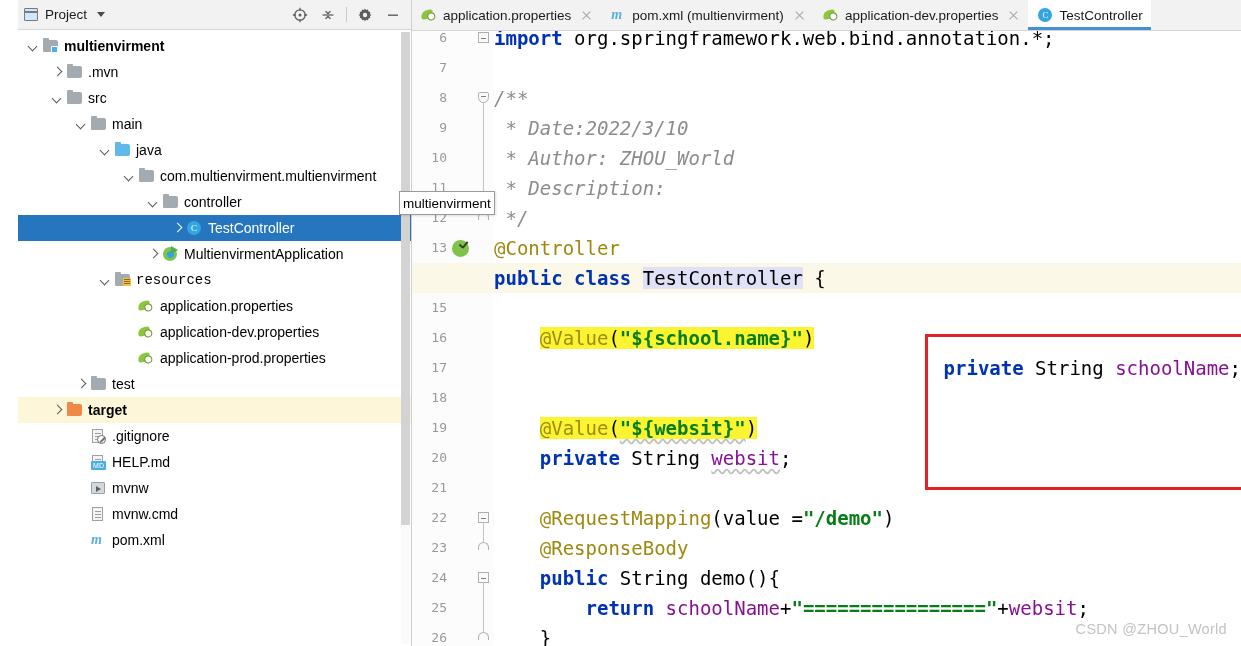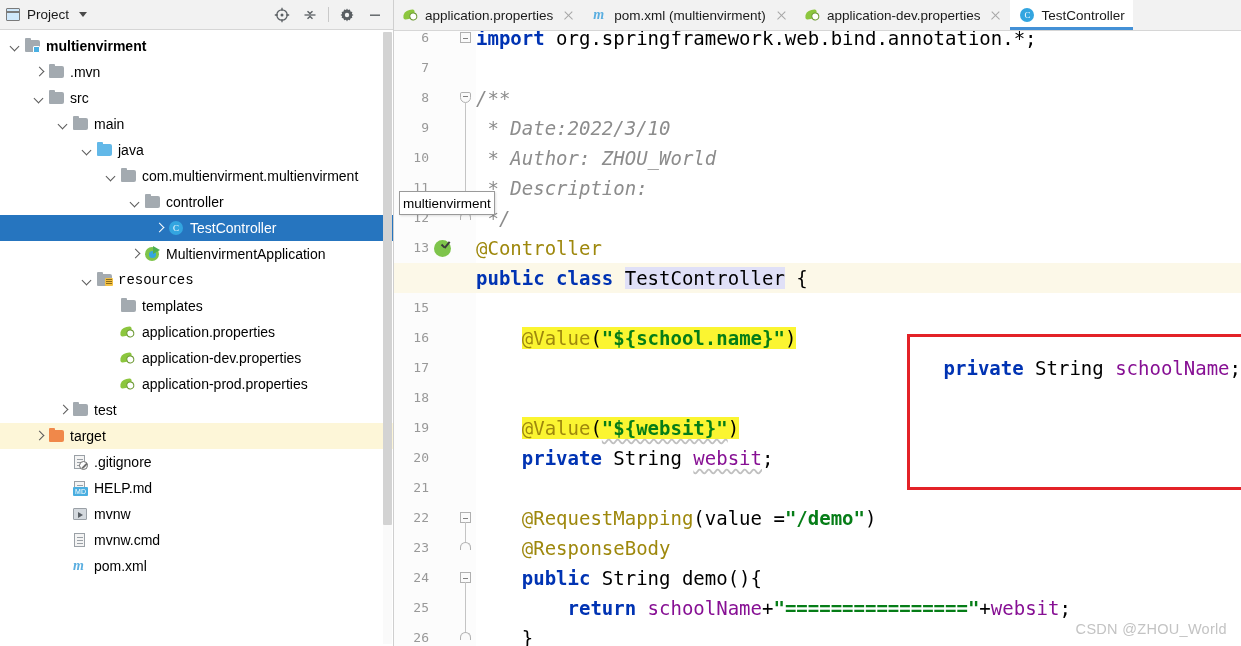--- a/index.html
+++ b/index.html
@@ -7,21 +7,21 @@
     width:1241px;height:646px;overflow:hidden;
     background:#ffffff;
     font-family:"Liberation Sans", sans-serif;
     font-size:13px;
     color:#000;
     -webkit-font-smoothing:antialiased;
   }
   #app{position:relative;width:1241px;height:646px;display:flex;}
 
   
-  #sidebar{position:relative;width:394px;height:646px;background:#ffffff;flex:0 0 394px;}
+  #sidebar{position:relative;width:394px;height:646px;background:#ffffff;flex:0 0 394px;padding-left:18px;}
   .tool-header{
     height:30px;background:#f2f2f2;border-bottom:1px solid #d6d6d6;
     display:flex;align-items:center;padding:0 6px;box-sizing:border-box;
   }
   .tool-title{display:flex;align-items:center;gap:7px;font-size:13.5px;color:#1a1a1a;}
   .proj-glyph{
     width:14px;height:13px;border:1.6px solid #7a7a7a;background:#cfe8fb;border-radius:1px;
     box-sizing:border-box;position:relative;
   }
   .proj-glyph:after{content:"";position:absolute;left:0;right:0;top:2px;height:1.6px;background:#7a7a7a;}
@@ -263,53 +263,46 @@
           <span class="arrow d"></span>
           <span class="ic">
             <span class="fold"></span>
             <span class="badge-res"></span>
           </span>
           <span class="lbl">resources</span>
         </div>
         <div class="trow" style="padding-left: 104px;">
           <span class="arrow"></span>
           <span class="ic">
-            <span class="fold"></span>
-          </span>
-          <span class="lbl">templates</span>
+            <span class="leaf"></span>
+          </span>
+          <span class="lbl">application.properties</span>
         </div>
         <div class="trow" style="padding-left: 104px;">
           <span class="arrow"></span>
           <span class="ic">
             <span class="leaf"></span>
           </span>
-          <span class="lbl">application.properties</span>
+          <span class="lbl">application-dev.properties</span>
         </div>
         <div class="trow" style="padding-left: 104px;">
           <span class="arrow"></span>
           <span class="ic">
             <span class="leaf"></span>
           </span>
-          <span class="lbl">application-dev.properties</span>
-        </div>
-        <div class="trow" style="padding-left: 104px;">
-          <span class="arrow"></span>
-          <span class="ic">
-            <span class="leaf"></span>
-          </span>
           <span class="lbl">application-prod.properties</span>
         </div>
         <div class="trow" style="padding-left: 56px;">
           <span class="arrow r"></span>
           <span class="ic">
             <span class="fold"></span>
           </span>
           <span class="lbl">test</span>
         </div>
-        <div class="trow hl" style="padding-left: 32px;">
+        <div class="trow hl" style="padding-left: 32px; font-weight: bold;">
           <span class="arrow r"></span>
           <span class="ic">
             <span class="fold orange"></span>
           </span>
           <span class="lbl">target</span>
         </div>
         <div class="trow" style="padding-left: 56px;">
           <span class="arrow"></span>
           <span class="ic">
             <span class="doc"></span>

